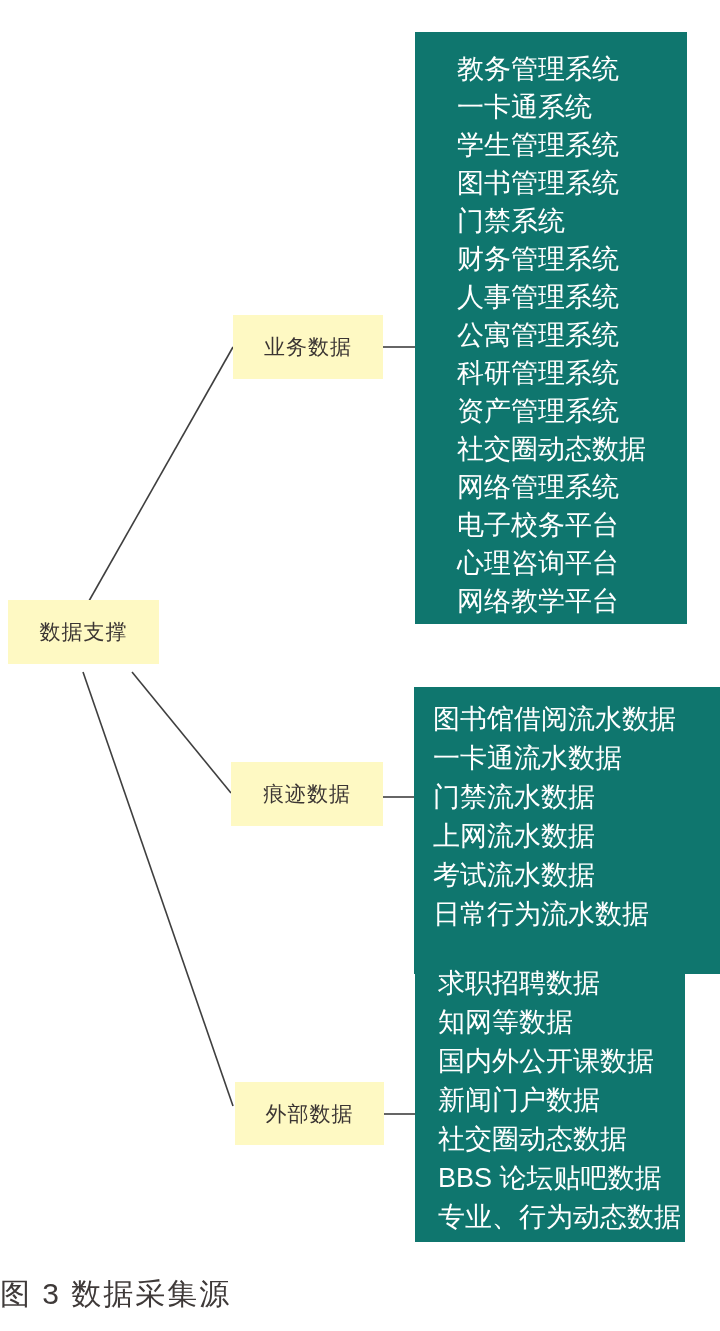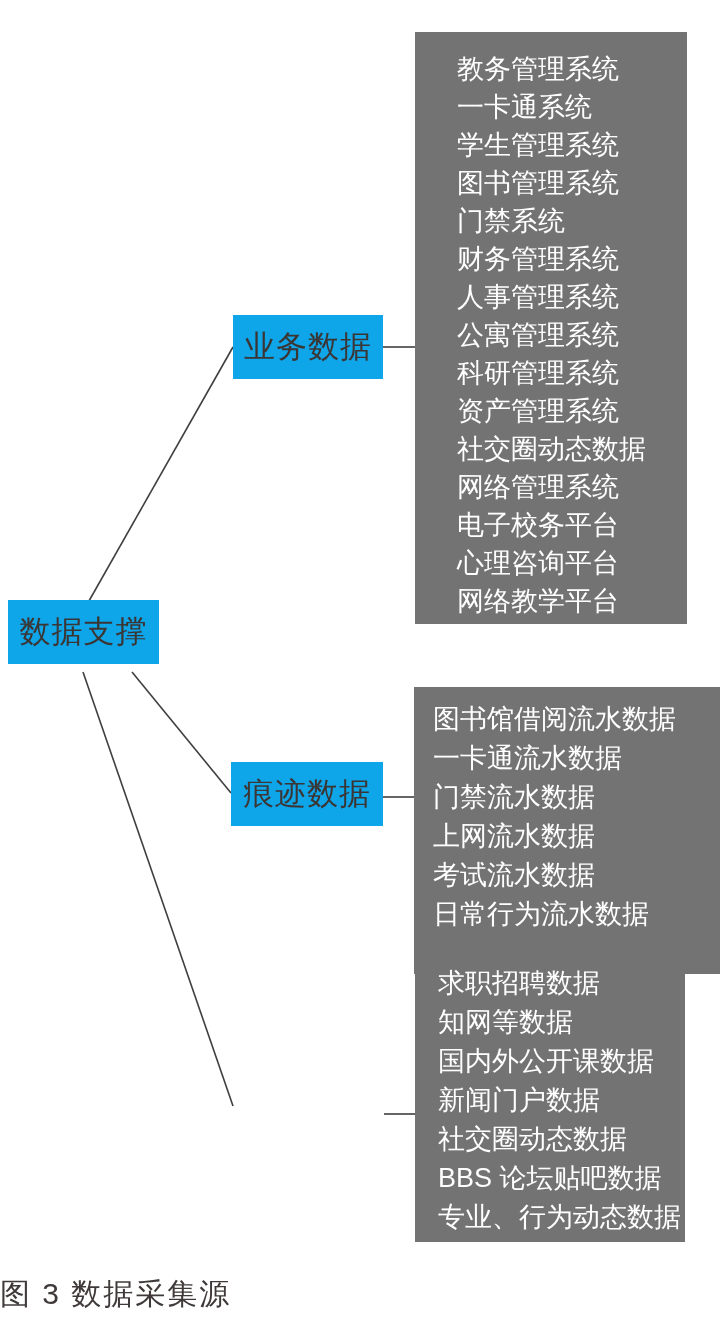--- a/index.html
+++ b/index.html
@@ -17,41 +17,41 @@
   
   .lines-svg {
     position: absolute;
     left: 0; top: 0;
     width: 720px; height: 1331px;
     pointer-events: none;
   }
   
   .blue-box {
     position: absolute;
-    background: #737373;
+    background: #0f766e;
     color: #ffffff;
     font-size: 27px;
   }
   .blue-box .list-item {
     white-space: nowrap;
     line-height: 38px;
   }
   .blue-box.mid .list-item,
   .blue-box.low .list-item {
     line-height: 39px;
   }
   
   .orange-box {
     position: absolute;
-    background: #0ea5e9;
+    background: #fef9c3;
     color: #3B3533;
     display: flex;
     align-items: center;
     justify-content: center;
-    font-size: 31px;
+    font-size: 21px;
     letter-spacing: 1px;
     white-space: nowrap;
   }
   #node-root       { left: 8px;   top: 600px;  width: 151px; height: 64px; }
   #node-business   { left: 233px; top: 315px;  width: 150px; height: 64px; }
   #node-trace      { left: 231px; top: 762px;  width: 152px; height: 64px; justify-content: center; }
   #node-external   { left: 235px; top: 1082px; width: 149px; height: 63px; }
 
   #list-business   { left: 415px; top: 32px;  width: 272px; height: 592px; padding: 18px 0 0 42px; }
   #list-trace      { left: 414px; top: 643px; width: 324px; height: 287px; padding: 13px 0 0 19px; margin-top: 44px; }
@@ -88,20 +88,23 @@
   </div>
 
   <div class="orange-box" id="node-business">
     <span>业务数据</span>
   </div>
 
   <div class="orange-box" id="node-trace">
     <span>痕迹数据</span>
   </div>
 
+  <div class="orange-box" id="node-external">
+    <span>外部数据</span>
+  </div>
 
   <div class="blue-box top" id="list-business">
       <div class="list-item">教务管理系统</div>
       <div class="list-item">一卡通系统</div>
       <div class="list-item">学生管理系统</div>
       <div class="list-item">图书管理系统</div>
       <div class="list-item">门禁系统</div>
       <div class="list-item">财务管理系统</div>
       <div class="list-item">人事管理系统</div>
       <div class="list-item">公寓管理系统</div>

